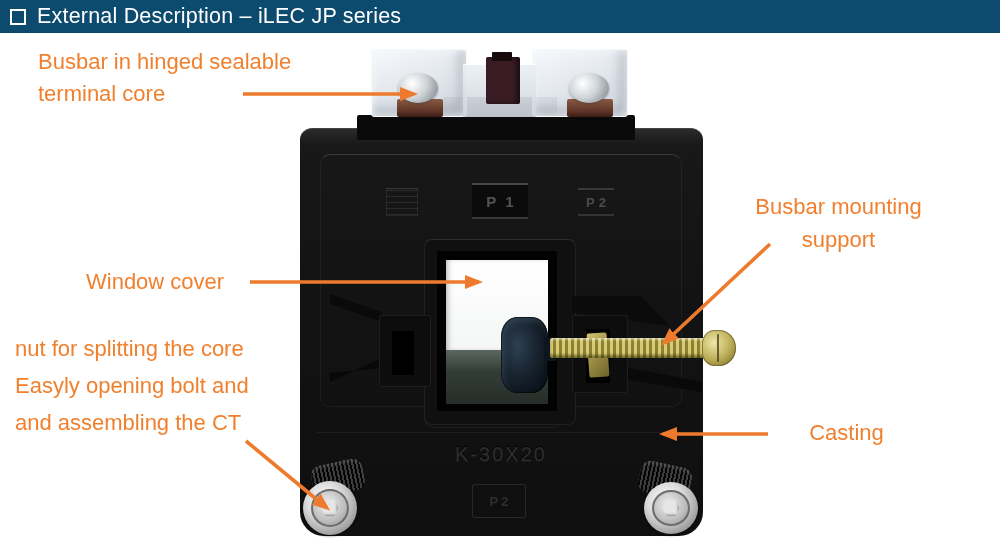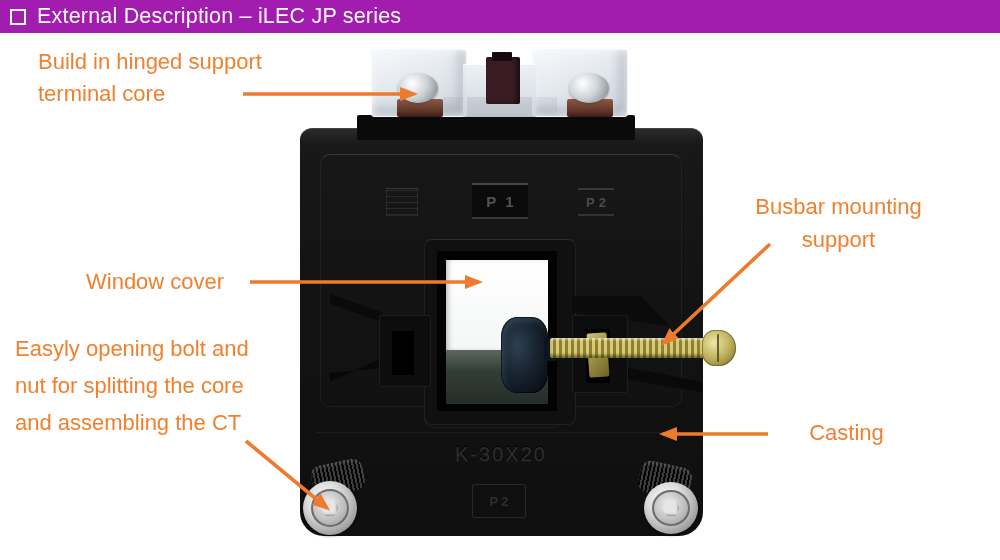--- a/index.html
+++ b/index.html
@@ -6,21 +6,21 @@
   html,body { background:#fff; }
   body { font-family:"Liberation Sans", sans-serif; }
   #page {
     position:relative; width:1000px; height:560px; background:#ffffff; overflow:hidden;
   }
   .abs { position:absolute; }
 
   
   #header-bar {
     position:absolute; left:0; top:0; width:1000px; height:33px;
-    background:#a21caf; display:flex; align-items:center;
+    background:#0c4a6e; display:flex; align-items:center;
   }
   #header-square {
     width:16px; height:16px; border:2px solid #ffffff; margin-left:10px; flex:0 0 auto;
   }
   #header-title {
     color:#ffffff; font-size:21.5px; margin-left:11px; white-space:nowrap; letter-spacing:0.2px;
   }
 
   
   .ann { position:absolute; color:#f0802e; font-size:22px; line-height:32px; }
@@ -274,32 +274,32 @@
     <g stroke="#ee7b2d" stroke-width="3.6" fill="none">
       <line x1="243" y1="94" x2="414" y2="94" marker-end="url(#ah)"></line>
       <line x1="250" y1="282" x2="479" y2="282" marker-end="url(#ah)"></line>
       <line x1="770" y1="244" x2="664" y2="343" marker-end="url(#ah)"></line>
       <line x1="246" y1="441" x2="327" y2="508" marker-end="url(#ah)"></line>
       <line x1="768" y1="434" x2="663" y2="434" marker-end="url(#ah)"></line>
     </g>
   </svg>
 
   <div class="ann" id="ann-terminal-cover">
-    <div>Build in hinged support</div>
+    <div>Busbar in hinged sealable</div>
     <div>terminal core</div>
   </div>
   <div class="ann center" id="ann-busbar">
     <div>Busbar mounting</div>
     <div>support</div>
   </div>
   <div class="ann" id="ann-window">
     <div>Window cover</div>
   </div>
   <div class="ann" id="ann-split">
+    <div>nut for splitting the core</div>
     <div>Easyly opening bolt and</div>
-    <div>nut for splitting the core</div>
     <div>and assembling the CT</div>
   </div>
   <div class="ann center" id="ann-casting">
     <div>Casting</div>
   </div>
 
 </div>
 
 </body></html>

